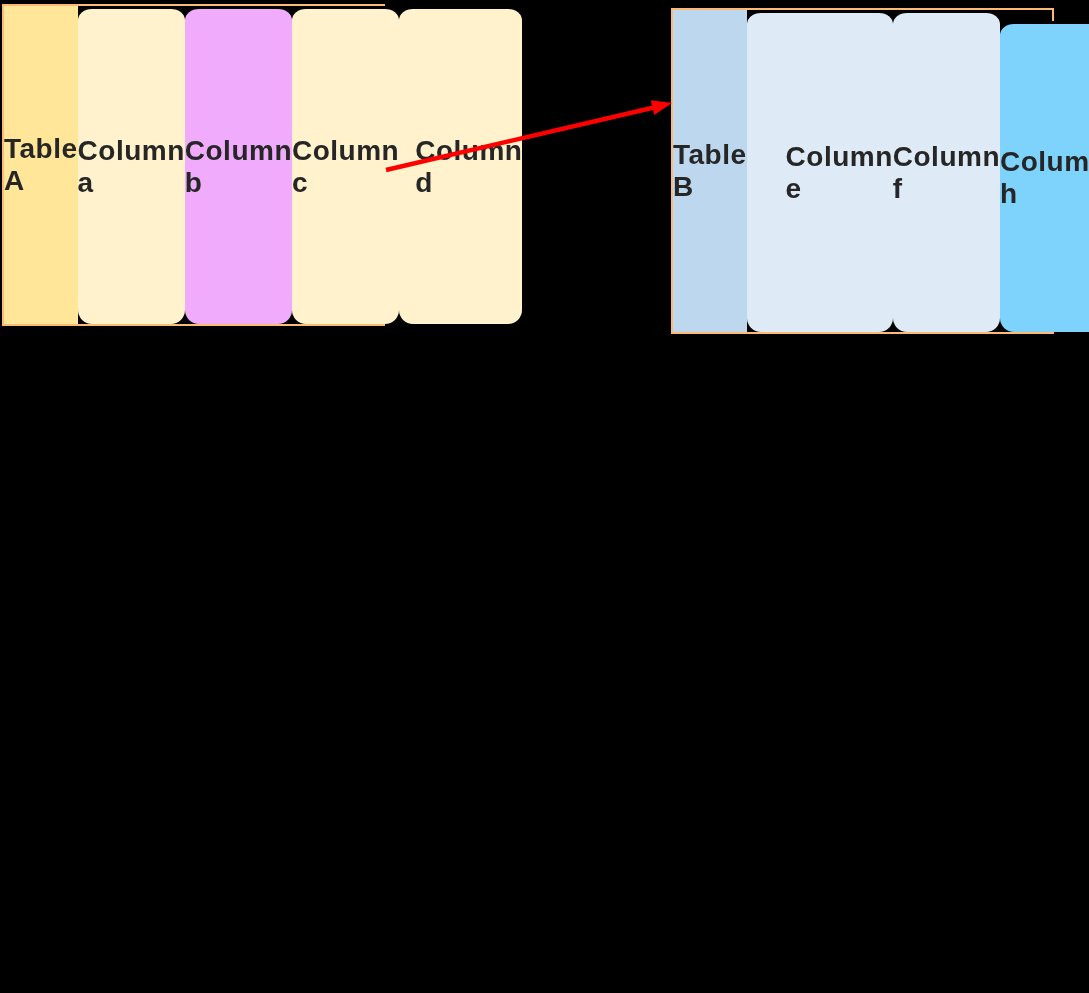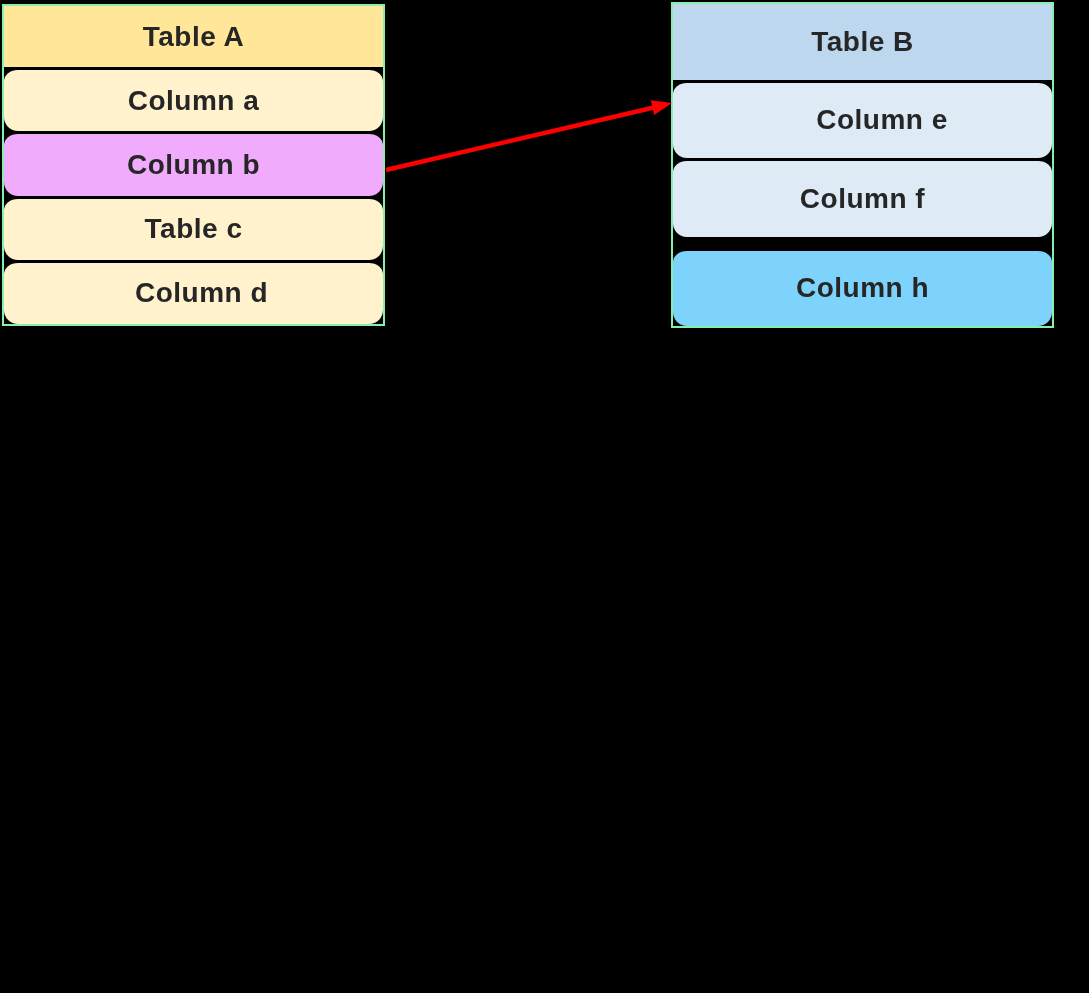--- a/index.html
+++ b/index.html
@@ -12,26 +12,26 @@
     font-family: "Liberation Sans", sans-serif;
   }
   .canvas {
     position: relative;
     width: 1089px;
     height: 993px;
   }
   .tbl {
     position: absolute;
     display: flex;
-    flex-direction: column;
-    border: 2px solid #86efac;
+    flex-direction: row;
+    border: 2px solid #fdba74;
     box-sizing: border-box;
   }
   .tbl-a { left: 2px; top: 4px; width: 383px; height: 322px; }
-  .tbl-b { left: 671px; top: 2px; width: 383px; height: 326px; }
+  .tbl-b { left: 671px; top: 8px; width: 383px; height: 326px; }
   .row {
     flex: 1;
     display: flex;
     align-items: center;
     justify-content: center;
     font-size: 28px;
     font-weight: 700;
     color: #262626;
     letter-spacing: 0.5px;
   }
@@ -52,21 +52,21 @@
     <div class="row" style="background: rgb(255, 230, 153);">
       <span>Table A</span>
     </div>
     <div class="row" style="background: rgb(255, 242, 204);">
       <span>Column a</span>
     </div>
     <div class="row" style="background: #f0abfc;">
       <span>Column b</span>
     </div>
     <div class="row" style="background: rgb(255, 242, 204);">
-      <span>Table c</span>
+      <span>Column c</span>
     </div>
     <div class="row" style="background: rgb(255, 242, 204); padding-left: 16px;">
       <span>Column d</span>
     </div>
   </div>
 
   <div class="tbl tbl-b">
     <div class="row" style="background: rgb(189, 215, 238);">
       <span>Table B</span>
     </div>

